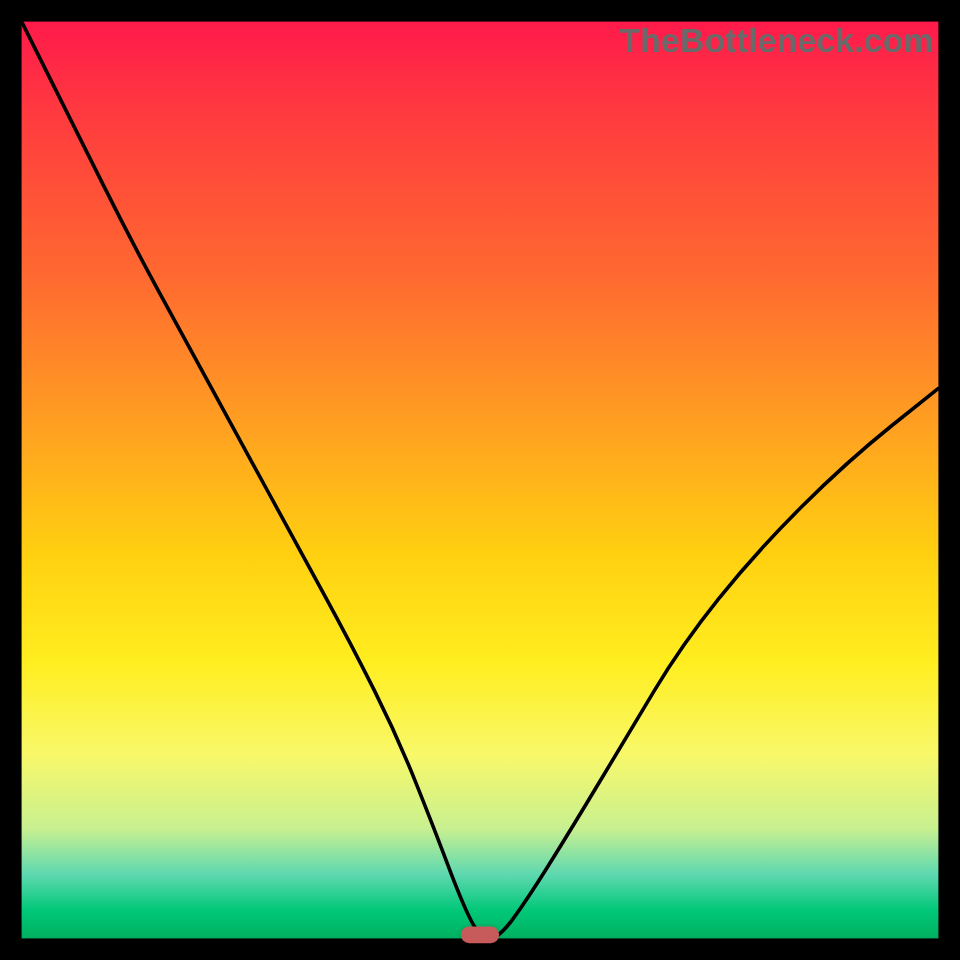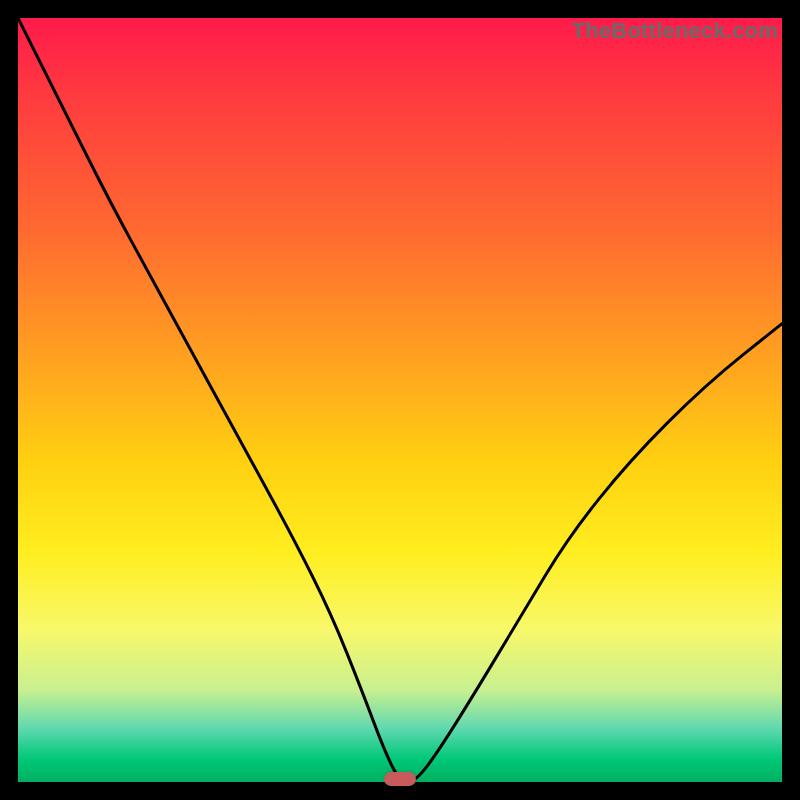--- a/index.html
+++ b/index.html
@@ -36,21 +36,21 @@
       #c8f090 88%,
       #5fd8b0 93%,
       #00c878 97%,
       #00b060 100%
     );
   }
   .watermark {
     position: absolute;
     top: 0;
     right: 4px;
-    font-size: 22px;
+    font-size: 28px;
     font-weight: 600;
     color: #6a6a6a;
     letter-spacing: 0.2px;
     user-select: none;
   }
   svg.curve {
     position: absolute;
     left: 0;
     top: 0;
     width: 764px;

